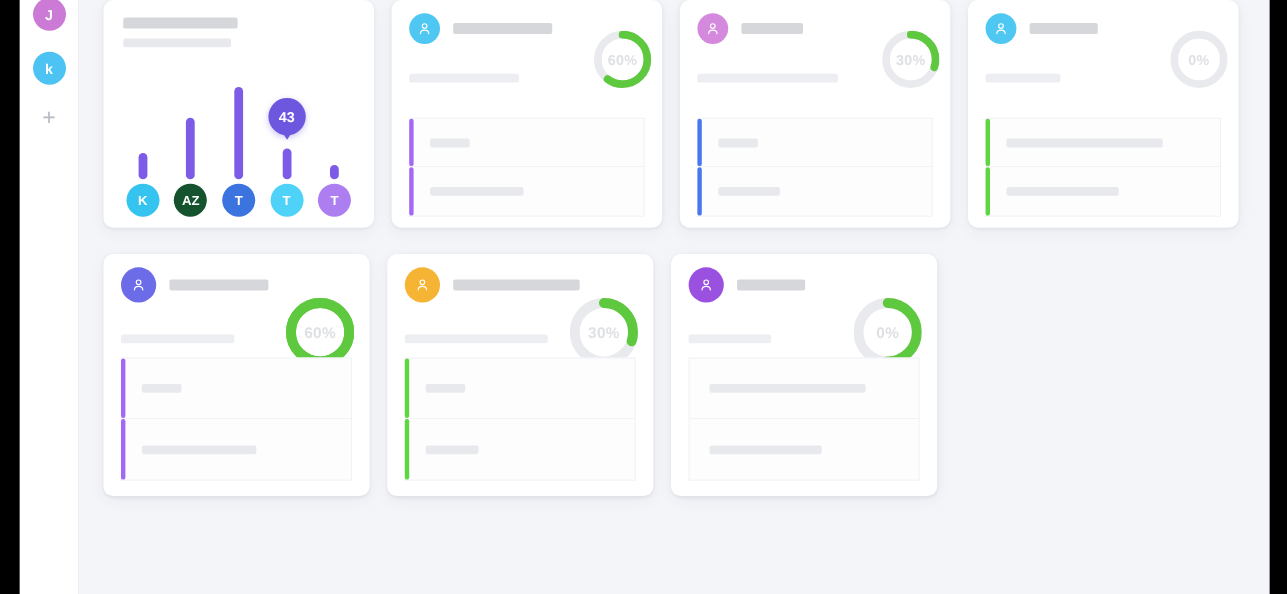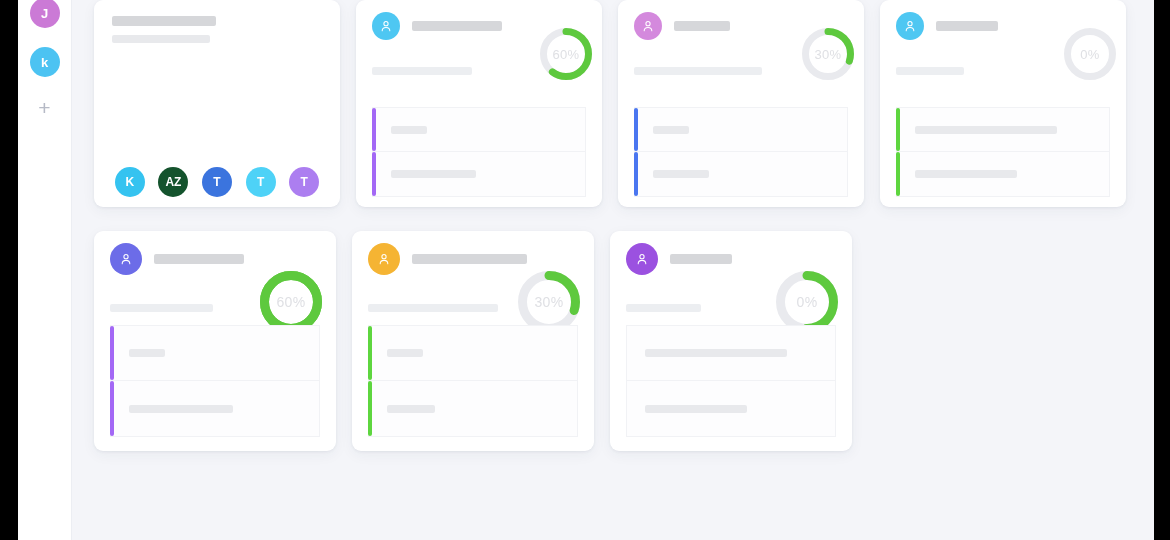--- a/index.html
+++ b/index.html
@@ -100,21 +100,21 @@
   .row.r2 .stat-av{width:32px;height:32px;flex:0 0 32px;}
   .stat-av svg{width:14px;height:14px;}
   .stat-title{height:10px;margin-left:12px;}
   .stat-sub{height:8px;margin-top:27px;}
   .row.r2 .stat-sub{margin-top:29px;}
 
   
   .donut{position:absolute;}
   .donut .pct{
     position:absolute;inset:0;display:flex;align-items:center;justify-content:center;
-    font-size:13px;font-weight:400;color:#dfe0e4;letter-spacing:.3px;
+    font-size:13px;font-weight:700;color:#dfe0e4;letter-spacing:.3px;
   }
   .row.r2 .donut .pct{font-size:14px;}
 
   
   .list{position:absolute;left:16px;right:16px;}
   .lrow{
     position:relative;background:#fdfdfe;
     border:1px solid #f1f2f5;
     box-sizing:border-box;
     display:flex;align-items:center;
@@ -134,20 +134,38 @@
     <div class="side-plus">+</div>
   </div>
 
   <div class="content">
 
     <div class="row r1">
 
       <div class="card chart">
         <div class="sk hd1"></div>
         <div class="sk light hd2"></div>
+        <div class="bars">
+            <div class="barwrap">
+              <div class="bar" style="height: 24px; background: rgb(124, 92, 230);"></div>
+            </div>
+            <div class="barwrap">
+              <div class="bar" style="height: 56px; background: rgb(124, 92, 230);"></div>
+            </div>
+            <div class="barwrap">
+              <div class="bar" style="height: 84px; background: rgb(124, 92, 230);"></div>
+            </div>
+            <div class="barwrap">
+              <div class="bubble" style="background: rgb(110, 87, 223); top: 44px;">43</div>
+              <div class="bar" style="height: 28px; background: rgb(124, 92, 230);"></div>
+            </div>
+            <div class="barwrap">
+              <div class="bar" style="height: 13px; background: rgb(124, 92, 230);"></div>
+            </div>
+          </div>
         <div class="avrow">
             <div class="av" style="background: rgb(53, 195, 240);">K</div>
             <div class="av" style="background: #14532d;">AZ</div>
             <div class="av" style="background: rgb(59, 116, 222);">T</div>
             <div class="av" style="background: rgb(78, 210, 247);">T</div>
             <div class="av" style="background: rgb(172, 126, 240);">T</div>
           </div>
       </div>
 
       <div class="card stat">

